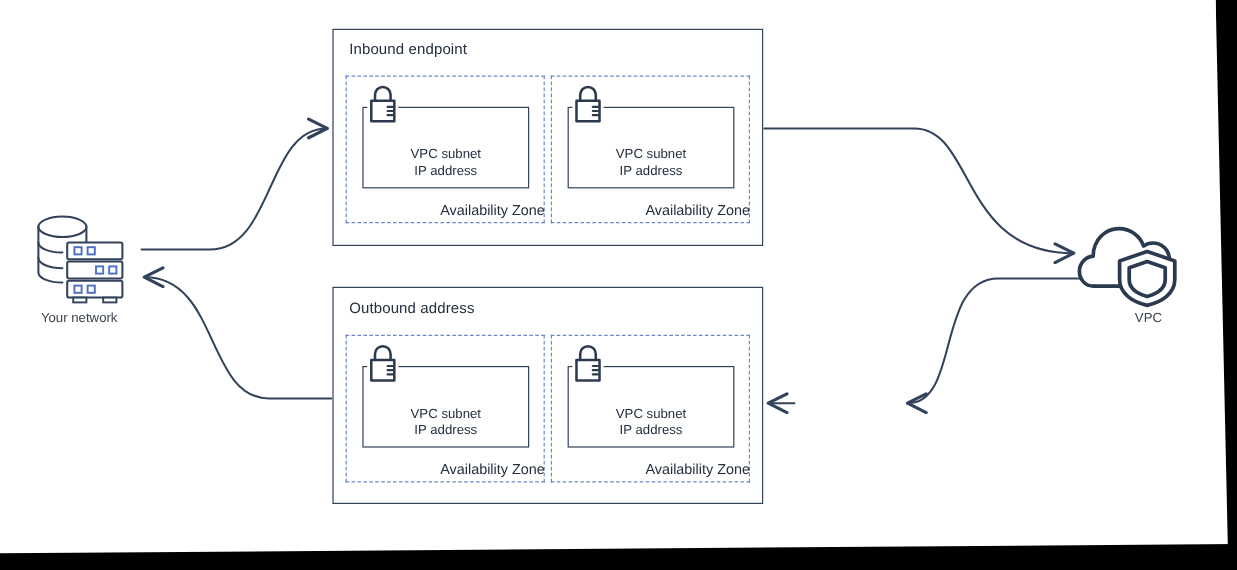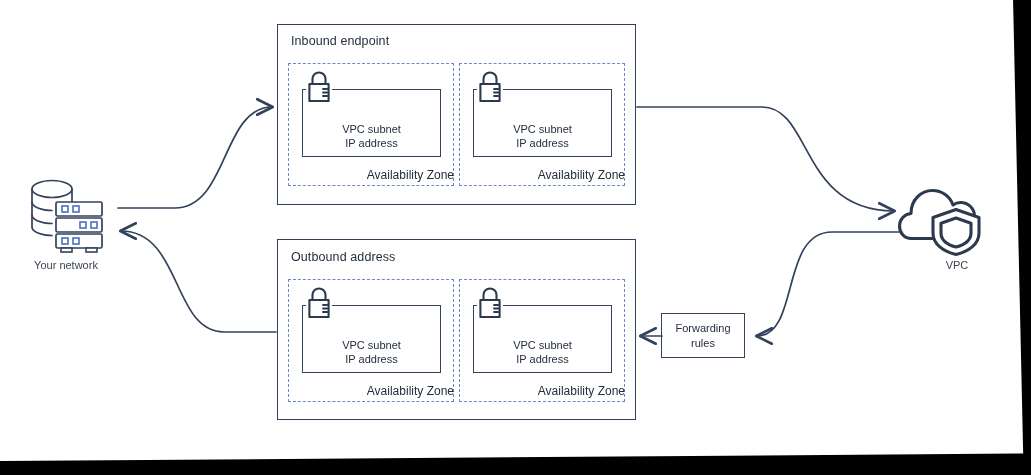--- a/index.html
+++ b/index.html
@@ -93,24 +93,20 @@
 
       <path d="M58,27.5 L81,35.5 L81,51 C81,62.5 70.5,69.5 58,72.5
                C45.5,69.5 35,62.5 35,51 L35,35.5 Z" fill="#ffffff" stroke="#2c3a4f" stroke-width="3.1" stroke-linejoin="round"></path>
 
       <path d="M58,36 L73,41.2 L73,51 C73,58.2 66.5,62.8 58,65.1
                C49.5,62.8 43,58.2 43,51 L43,41.2 Z" fill="#ffffff" stroke="#2c3a4f" stroke-width="3.1" stroke-linejoin="round"></path>
     </svg>
   </div>
   <div class="node-label" style="left:877px;top:259px;">VPC</div>
 
-  <div class="solid-box" style="left:661px;top:313px;width:84px;height:45px;">
-    <div class="fw-label" style="top:7px;">Forwarding</div>
-    <div class="fw-label" style="top:22px;">rules</div>
-  </div>
 
   <div class="solid-box" style="left:277px;top:24px;width:359px;height:181px;"></div>
   <div class="endpoint-title" style="left:291px;top:34px;text-align:right;">Inbound endpoint</div>
 
   <div class="dashed-box" style="left:288px;top:63px;width:166px;height:123px;"></div>
   <div class="subnet-box" style="left:302px;top:89px;width:139px;height:68px;">
     <div class="subnet-label" style="top:32px;">VPC subnet</div>
     <div class="subnet-label" style="top:46px;">IP address</div>
   </div>
   <div class="icon-abs" style="left:306px;top:71px;">

